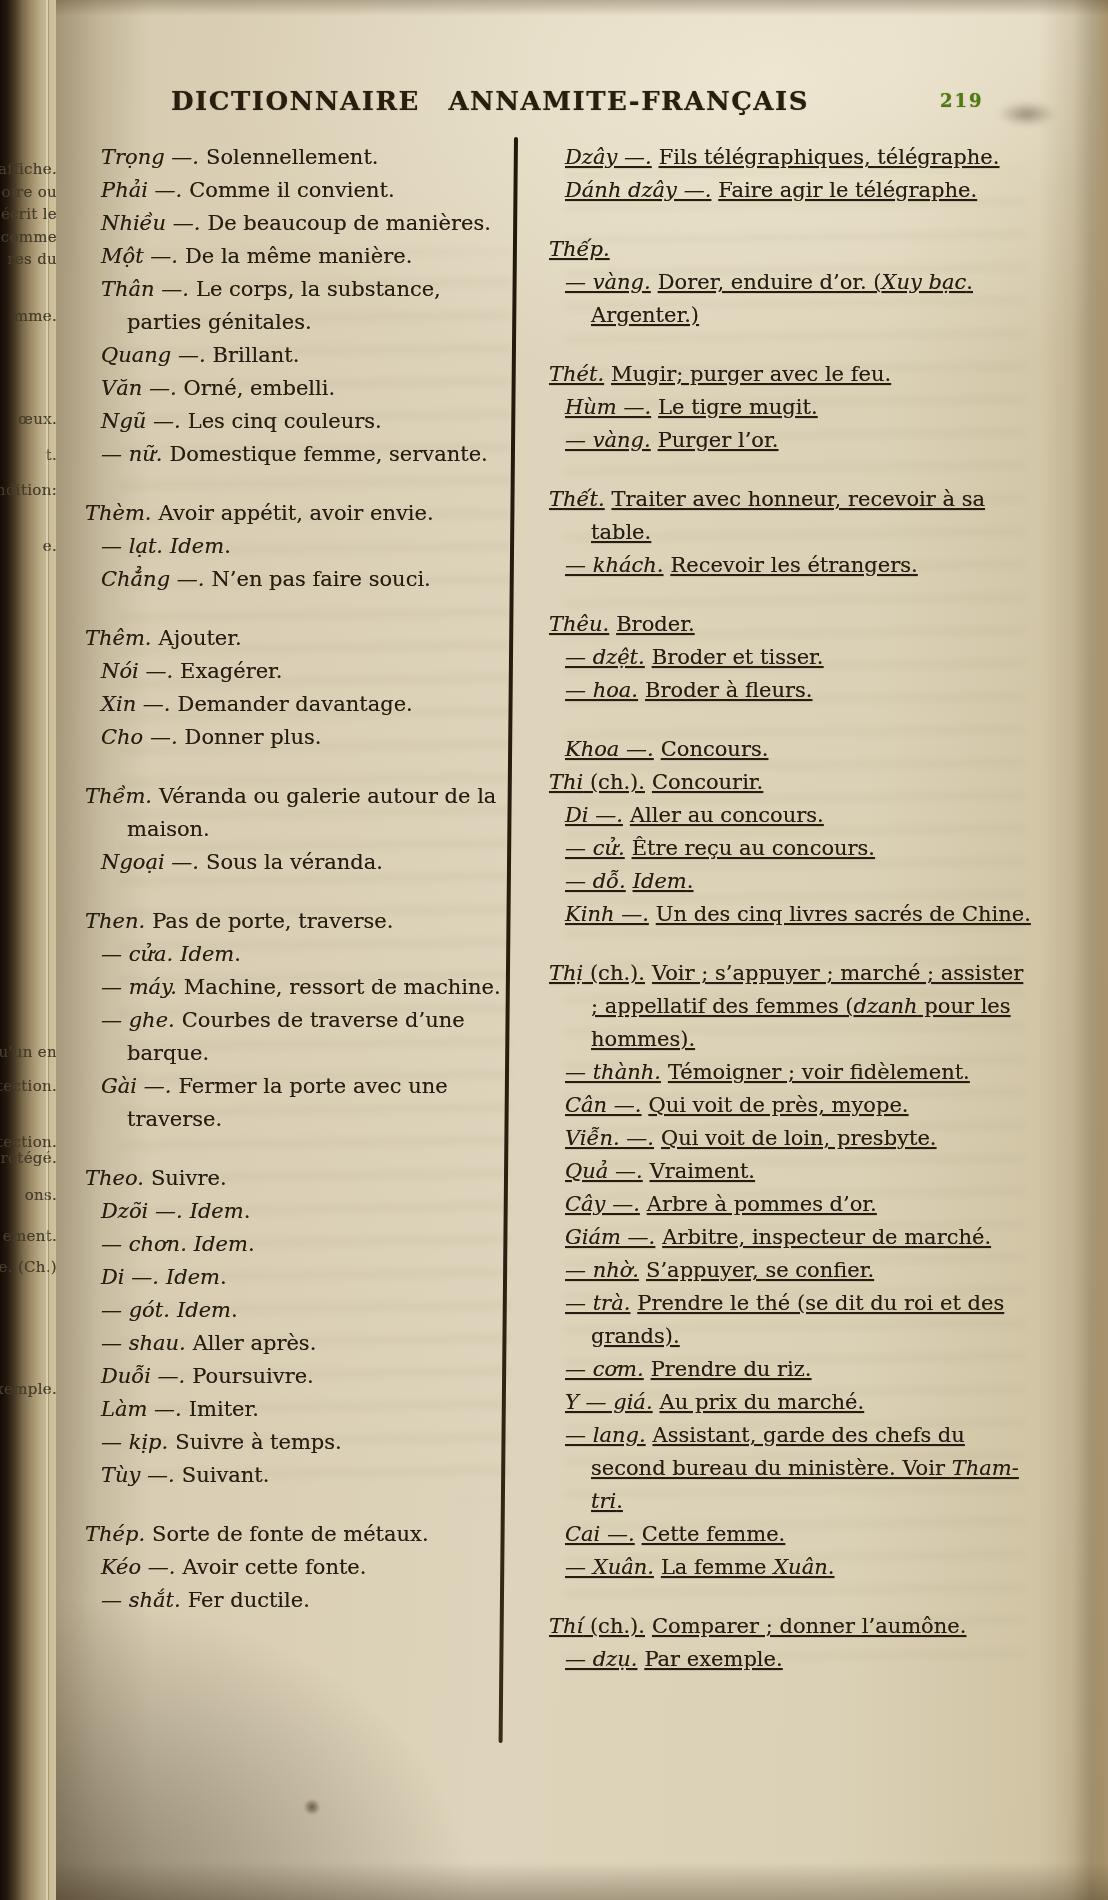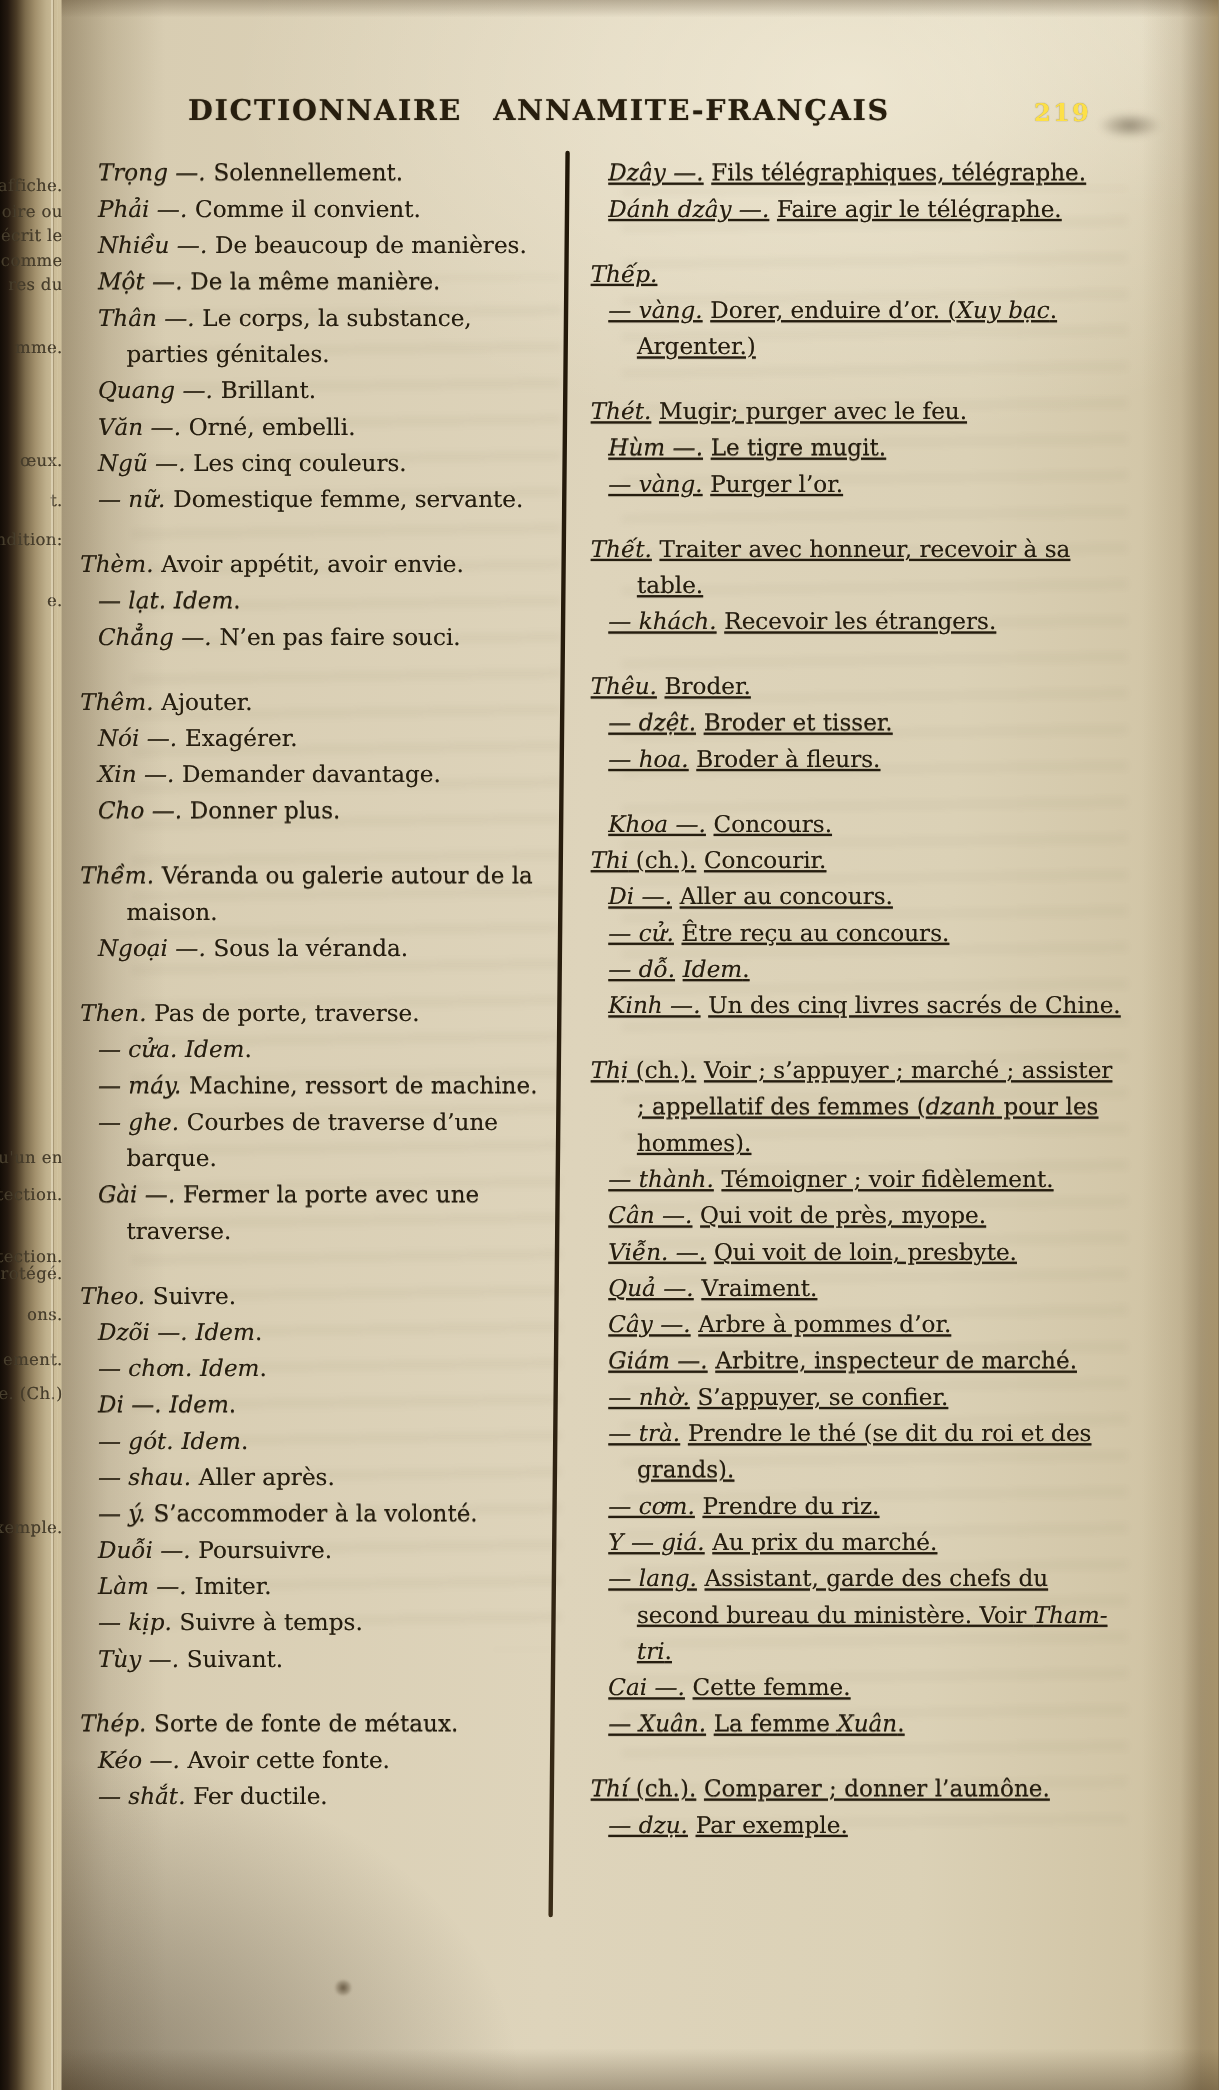--- a/index.html
+++ b/index.html
@@ -52,32 +52,33 @@
   .ink-smudge{position:absolute;left:998px;top:102px;width:58px;height:24px;border-radius:50%;
     background:radial-gradient(ellipse,rgba(56,44,26,.45),transparent 70%);filter:blur(3px);}
   
   .running-head{
     position:absolute;left:60px;top:86px;width:860px;text-align:center;
     font-size:26px;line-height:30px;font-weight:700;letter-spacing:1.5px;word-spacing:18px;
     color:#271e0e;text-shadow:0 0 1px rgba(40,30,12,.55);
   }
   .page-number{
     position:absolute;left:940px;top:90px;width:60px;
-    font-size:22px;font-weight:700;letter-spacing:2px;color:#fde047;
+    font-size:18px;font-weight:700;letter-spacing:2px;color:#4d7c0f;
     text-shadow:0 0 1px rgba(40,30,12,.5);
   }
   .column-divider{
     position:absolute;left:514px;top:137px;width:3.5px;height:1606px;border-radius:2px;
     background:linear-gradient(180deg,#221809,#2c2010 70%,#3a2c17);
     transform:rotate(.55deg);transform-origin:top center;
   }
   .col{
     position:absolute;top:141px;
     font-size:21px;line-height:33px;color:#251d0f;
     text-shadow:0 .2px .5px rgba(38,30,14,.55);
+    margin-left:12px;
   }
   .col.left{left:73px;width:436px;}
   .col.right{left:537px;width:486px;text-decoration:underline;}
   .group{margin-bottom:26px;}
   .entry{padding-left:42px;text-indent:-42px;}
   .entry.sub{text-indent:-26px;}
   .head i{font-style:italic;}
   .head .hr{font-style:normal;}
   .body{margin-left:7px;}
   .body i{font-style:italic;}
@@ -158,21 +159,20 @@
         <div class="entry sub"><span class="head"><i>— ghe.</i></span><span class="body"><span>Courbes de traverse d’une barque.</span></span></div>
         <div class="entry sub"><span class="head"><i>Gài —.</i></span><span class="body"><span>Fermer la porte avec une traverse.</span></span></div>
       </div>
       <div class="group">
         <div class="entry"><span class="head"><i>Theo.</i></span><span class="body"><span>Suivre.</span></span></div>
         <div class="entry sub"><span class="head"><i>Dzõi —.</i></span><span class="body"><i>Idem</i><span>.</span></span></div>
         <div class="entry sub"><span class="head"><i>— chơn.</i></span><span class="body"><i>Idem</i><span>.</span></span></div>
         <div class="entry sub"><span class="head"><i>Di —.</i></span><span class="body"><i>Idem</i><span>.</span></span></div>
         <div class="entry sub"><span class="head"><i>— gót.</i></span><span class="body"><i>Idem</i><span>.</span></span></div>
         <div class="entry sub"><span class="head"><i>— shau.</i></span><span class="body"><span>Aller après.</span></span></div>
-        <div class="entry sub"><span class="head"><i>— ý.</i></span><span class="body"><span>S’accommoder à la volonté.</span></span></div>
         <div class="entry sub"><span class="head"><i>Duỗi —.</i></span><span class="body"><span>Poursuivre.</span></span></div>
         <div class="entry sub"><span class="head"><i>Làm —.</i></span><span class="body"><span>Imiter.</span></span></div>
         <div class="entry sub"><span class="head"><i>— kịp.</i></span><span class="body"><span>Suivre à temps.</span></span></div>
         <div class="entry sub"><span class="head"><i>Tùy —.</i></span><span class="body"><span>Suivant.</span></span></div>
       </div>
       <div class="group">
         <div class="entry"><span class="head"><i>Thép.</i></span><span class="body"><span>Sorte de fonte de métaux.</span></span></div>
         <div class="entry sub"><span class="head"><i>Kéo —.</i></span><span class="body"><span>Avoir cette fonte.</span></span></div>
         <div class="entry sub"><span class="head"><i>— shắt.</i></span><span class="body"><span>Fer ductile.</span></span></div>
       </div>

